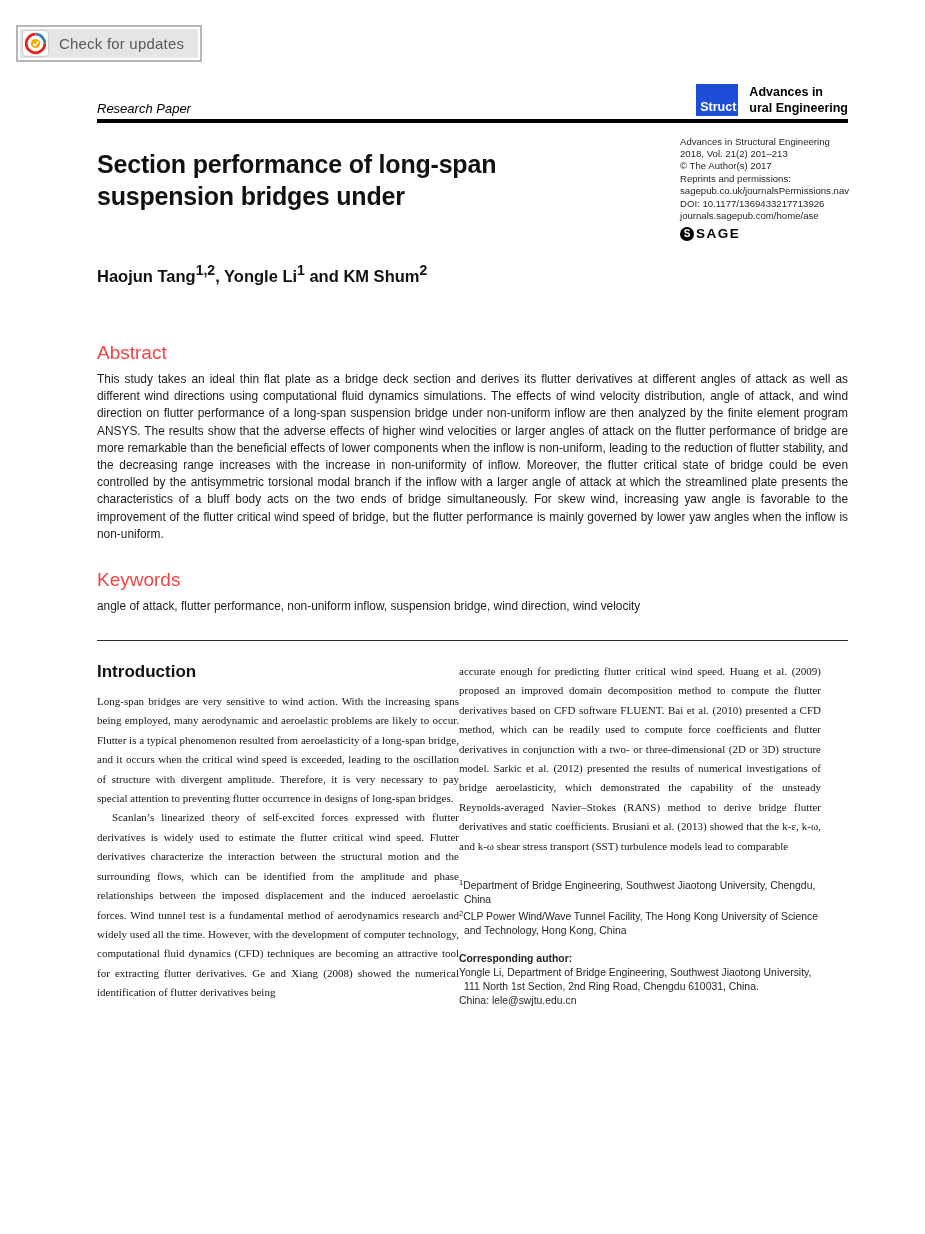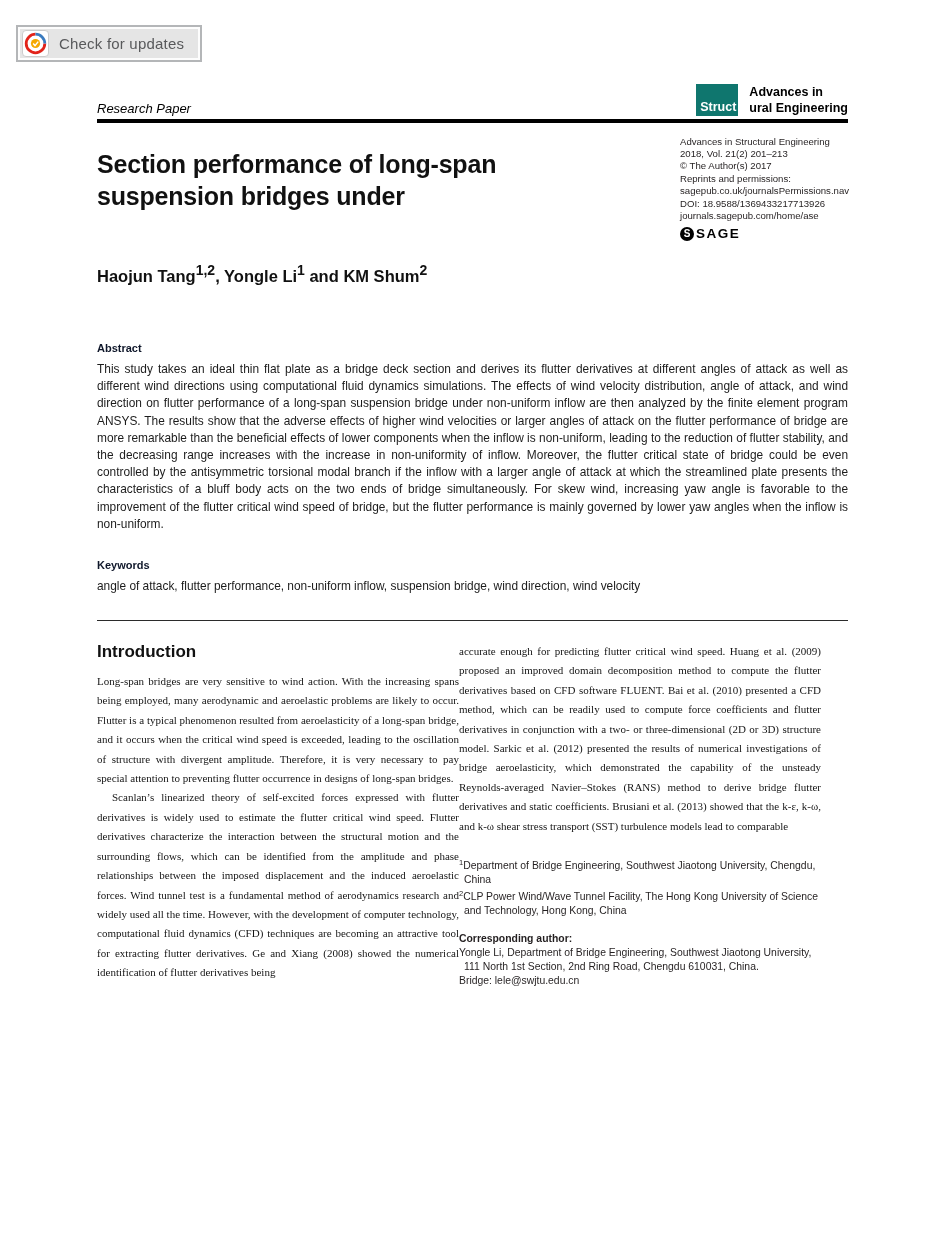--- a/index.html
+++ b/index.html
@@ -21,21 +21,21 @@
   .check-badge .badge-label { font-size:15px; color:#58595b; letter-spacing:0.2px; }
   .cm-icon { display:block; }
 
   
   .header-row {
     margin-top:84px; display:flex; justify-content:space-between; align-items:flex-end;
   }
   .article-type { font-style:italic; font-size:13px; color:#000; }
   .journal-logo { display:grid; grid-template-columns:auto auto; font-weight:700; color:#000; }
   .logo-box {
-    grid-row:1/3; background:#0f766e; color:#fff; display:flex; align-items:flex-end;
+    grid-row:1/3; background:#1d4ed8; color:#fff; display:flex; align-items:flex-end;
     padding:3px 2px 1px 4px; font-size:12.5px; line-height:15px;
   }
   .jl-line { font-size:12.5px; line-height:16px; padding-left:11px; white-space:nowrap; }
 
   .rule-thick { height:3.5px; background:#000; margin-top:3px; }
   .rule-thin  { height:1px; background:#2b2b2b; margin-top:26px; }
 
   
   .title-row { position:relative; margin-top:25px; }
   h1.paper-title {
@@ -51,21 +51,21 @@
     font-size:10px; font-weight:700;
   }
   .sage-text { font-weight:700; font-size:13.5px; letter-spacing:1.5px; margin-left:2px; color:#000; }
 
   
   .authors { margin-top:50px; font-size:16.5px; font-weight:700; color:#111; }
   .authors sup { font-size:14px; font-weight:700; }
 
   
   .abstract { margin-top:57px; }
-  .sec-label { font-size:11px; font-weight:700; color:#0f172a; margin-bottom:7px; }
+  .sec-label { font-size:19px; font-weight:400; color:#ef4444; margin-bottom:7px; }
   .abstract p { font-size:11.9px; line-height:17.2px; text-align:justify; color:#1c1c1c; }
   .keywords { margin-top:26px; }
   .keywords p { font-size:11.9px; line-height:16px; color:#1c1c1c; }
 
   
   .columns { margin-top:21px; display:flex; }
   .col { width:362px; }
   .col h2 {
     font-family:"Liberation Sans", sans-serif; font-size:17px; font-weight:700;
     color:#111; margin-bottom:10px;
@@ -117,21 +117,21 @@
     <h1 class="paper-title">
       <div>Section performance of long-span</div>
       <div>suspension bridges under</div>
     </h1>
     <div class="meta">
       <div class="meta-line">Advances in Structural Engineering</div>
       <div class="meta-line">2018, Vol. 21(2) 201–213</div>
       <div class="meta-line">© The Author(s) 2017</div>
       <div class="meta-line">Reprints and permissions:</div>
       <div class="meta-line">sagepub.co.uk/journalsPermissions.nav</div>
-      <div class="meta-line">DOI: 18.9588/1369433217713926</div>
+      <div class="meta-line">DOI: 10.1177/1369433217713926</div>
       <div class="meta-line">journals.sagepub.com/home/ase</div>
       <div class="sage-logo">
         <span class="sage-circle">
             <span>S</span>
           </span>
         <span class="sage-text">SAGE</span>
       </div>
     </div>
   </div>
 
@@ -159,19 +159,19 @@
     </div>
     <div class="col">
       <p>accurate enough for predicting flutter critical wind speed. Huang et al. (2009) proposed an improved domain decomposition method to compute the flutter derivatives based on CFD software FLUENT. Bai et al. (2010) presented a CFD method, which can be readily used to compute force coefficients and flutter derivatives in conjunction with a two- or three-dimensional (2D or 3D) structure model. Sarkic et al. (2012) presented the results of numerical investigations of bridge aeroelasticity, which demonstrated the capability of the unsteady Reynolds-averaged Navier–Stokes (RANS) method to derive bridge flutter derivatives and static coefficients. Brusiani et al. (2013) showed that the k-ε, k-ω, and k-ω shear stress transport (SST) turbulence models lead to comparable</p>
 
       <div class="footnotes">
         <p><sup>1</sup><span>Department of Bridge Engineering, Southwest Jiaotong University, Chengdu, China</span></p>
         <p><sup>2</sup><span>CLP Power Wind/Wave Tunnel Facility, The Hong Kong University of Science and Technology, Hong Kong, China</span></p>
         <div class="corr-block">
           <p class="corr-head">Corresponding author:</p>
           <p>Yongle Li, Department of Bridge Engineering, Southwest Jiaotong University, 111 North 1st Section, 2nd Ring Road, Chengdu 610031, China.</p>
-          <p class="email-line"><span>Bridge: </span><span>lele@swjtu.edu.cn</span></p>
+          <p class="email-line"><span>China: </span><span>lele@swjtu.edu.cn</span></p>
         </div>
       </div>
     </div>
   </div>
 
 </div>
 
 </body></html>

